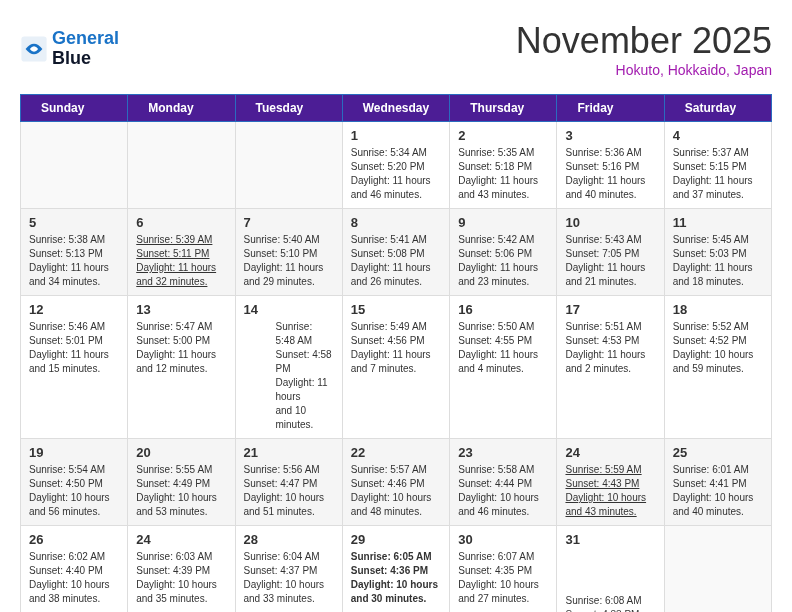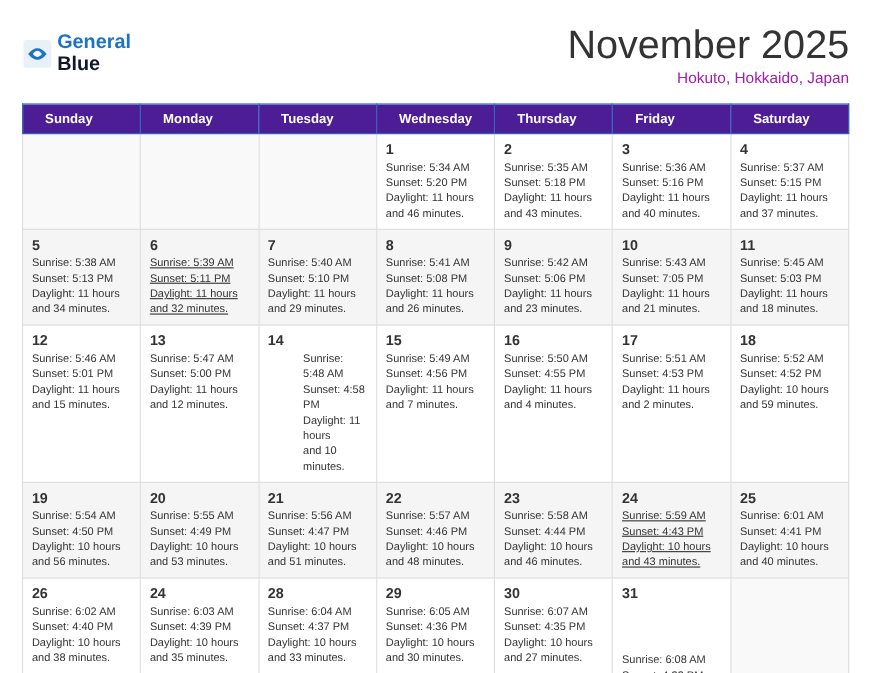--- a/index.html
+++ b/index.html
@@ -328,21 +328,21 @@
         </td>
         <td>
           <span class="day-num">28</span>
           <div class="day-info" style="white-space: pre-line;">Sunrise: 6:04 AM
 Sunset: 4:37 PM
 Daylight: 10 hours
 and 33 minutes.</div>
         </td>
         <td>
           <span class="day-num">29</span>
-          <div class="day-info" style="white-space: pre-line;">Sunrise: 6:05 AM
+          <div class="day-info" style="white-space: pre-line; font-weight: bold;">Sunrise: 6:05 AM
 Sunset: 4:36 PM
 Daylight: 10 hours
 and 30 minutes.</div>
         </td>
         <td>
           <span class="day-num">30</span>
           <div class="day-info" style="white-space: pre-line;">Sunrise: 6:07 AM
 Sunset: 4:35 PM
 Daylight: 10 hours
 and 27 minutes.</div>

